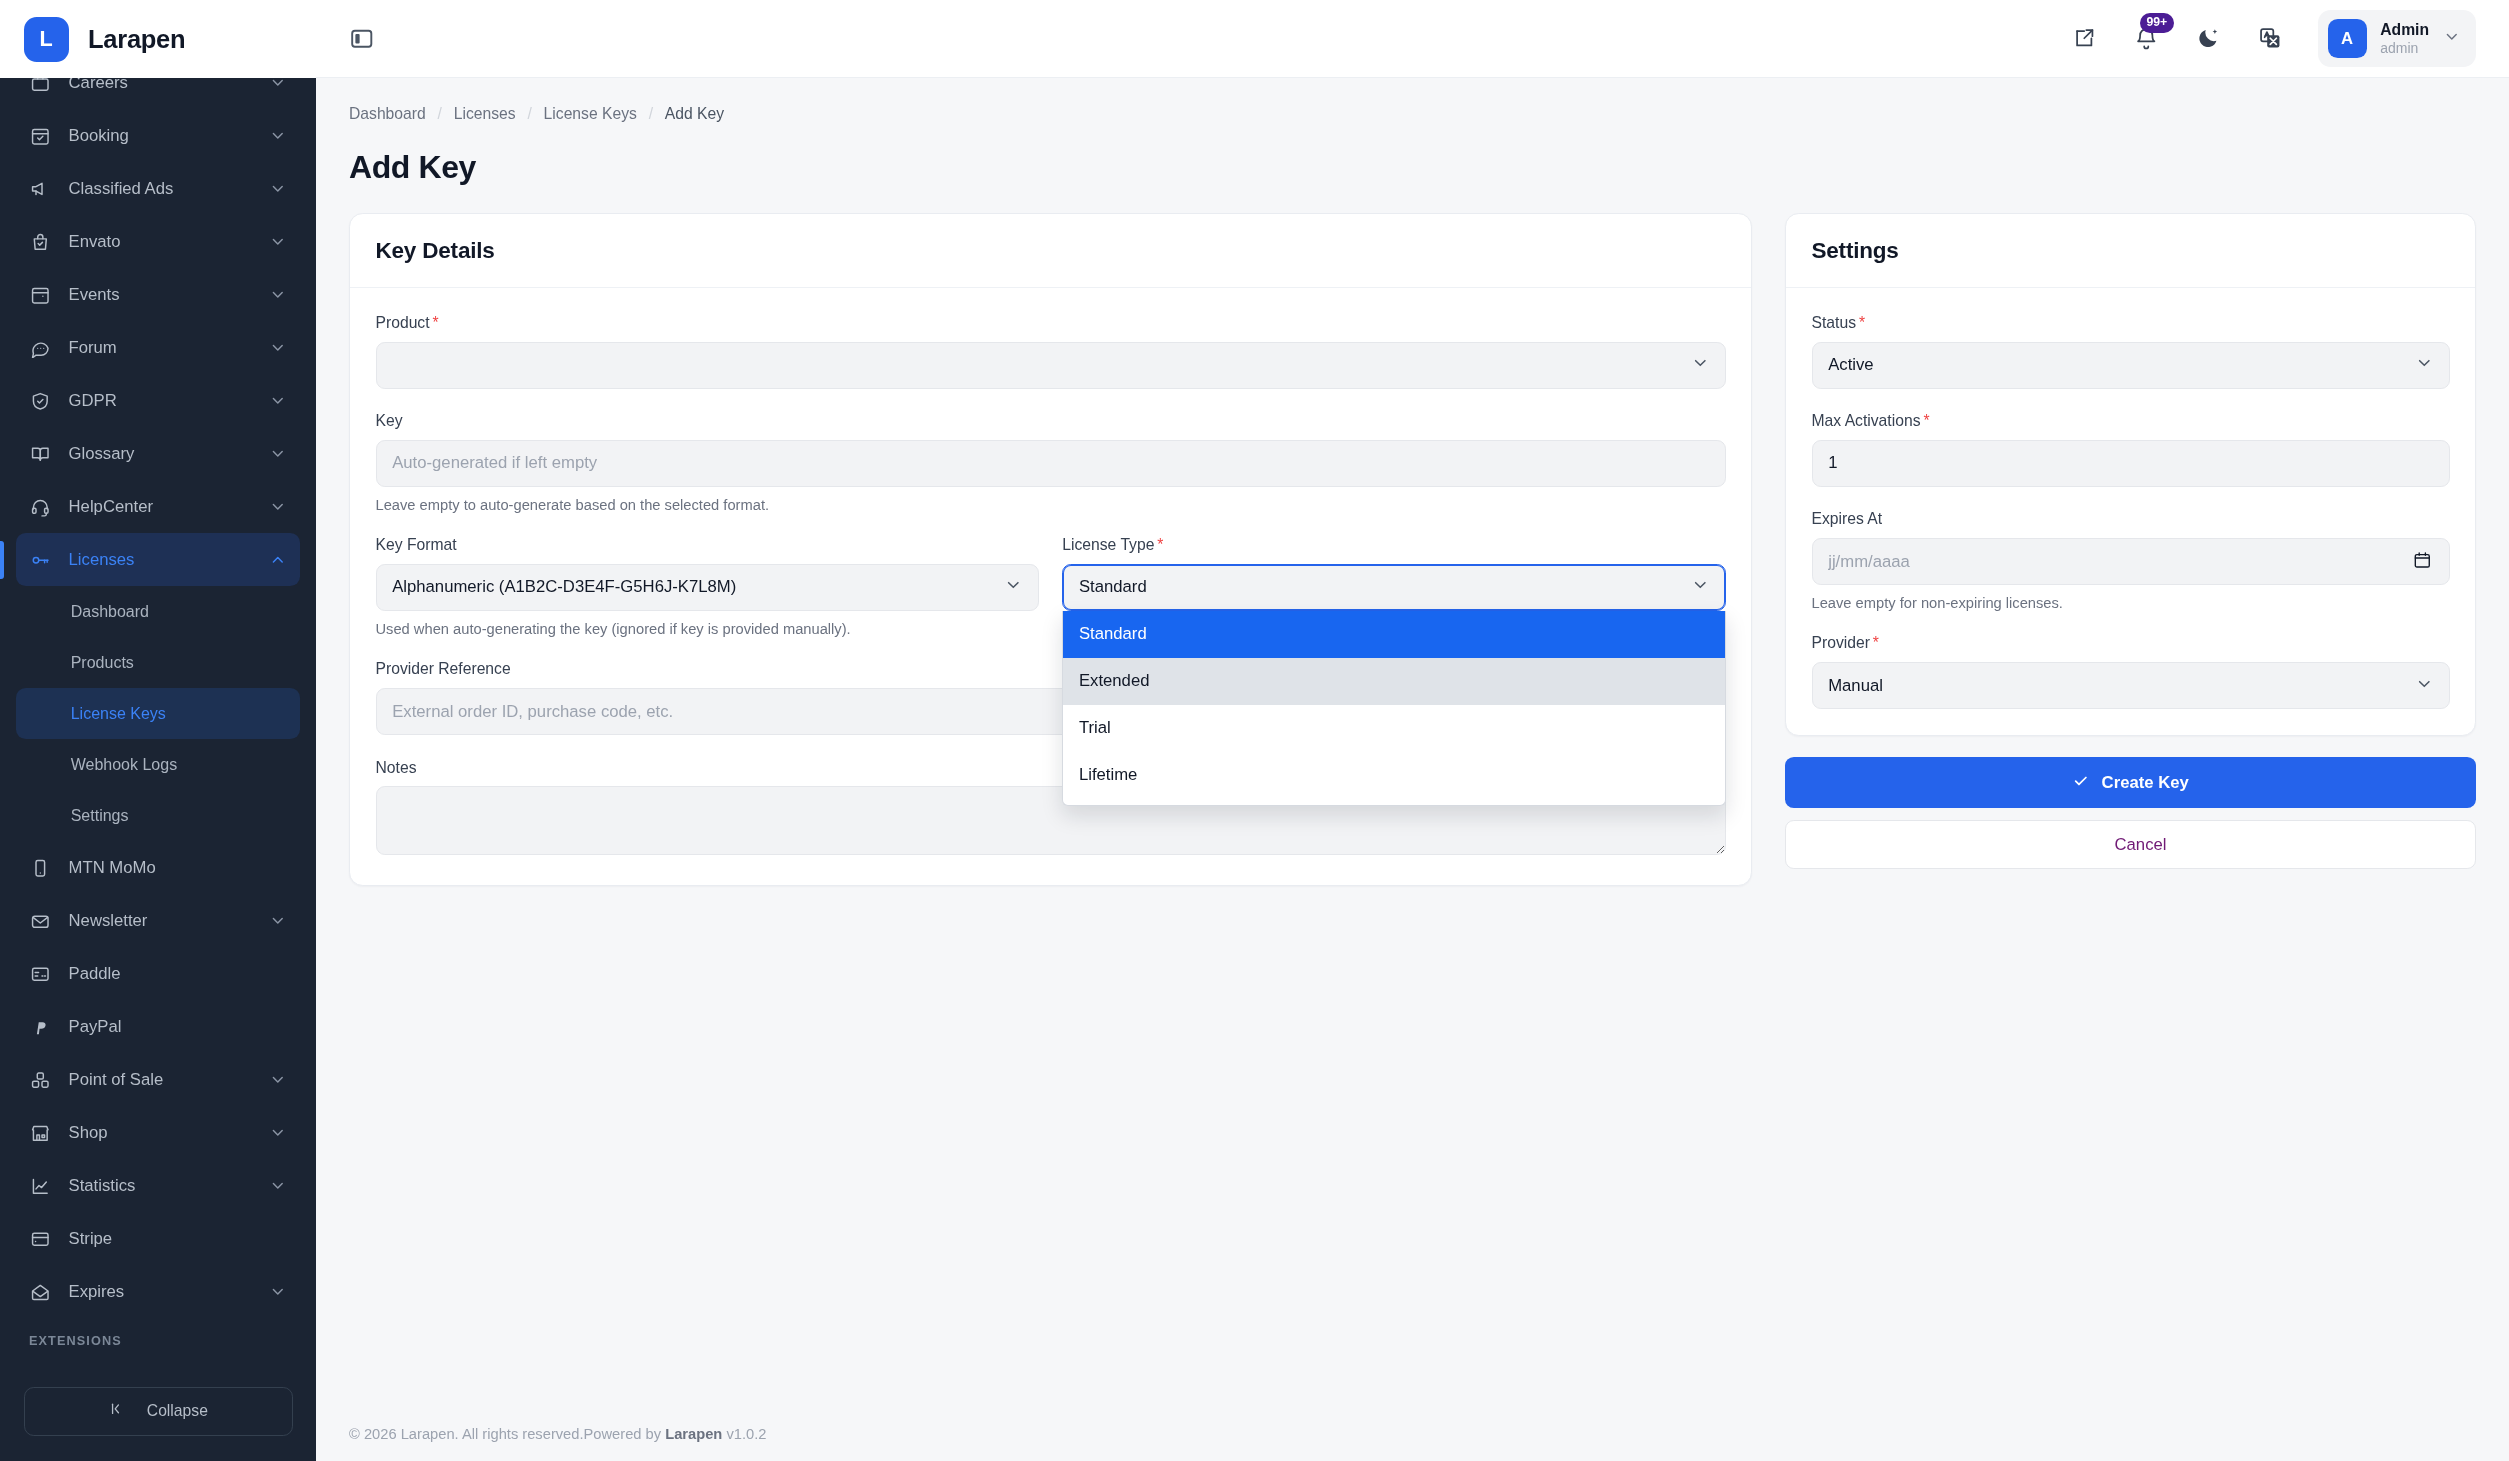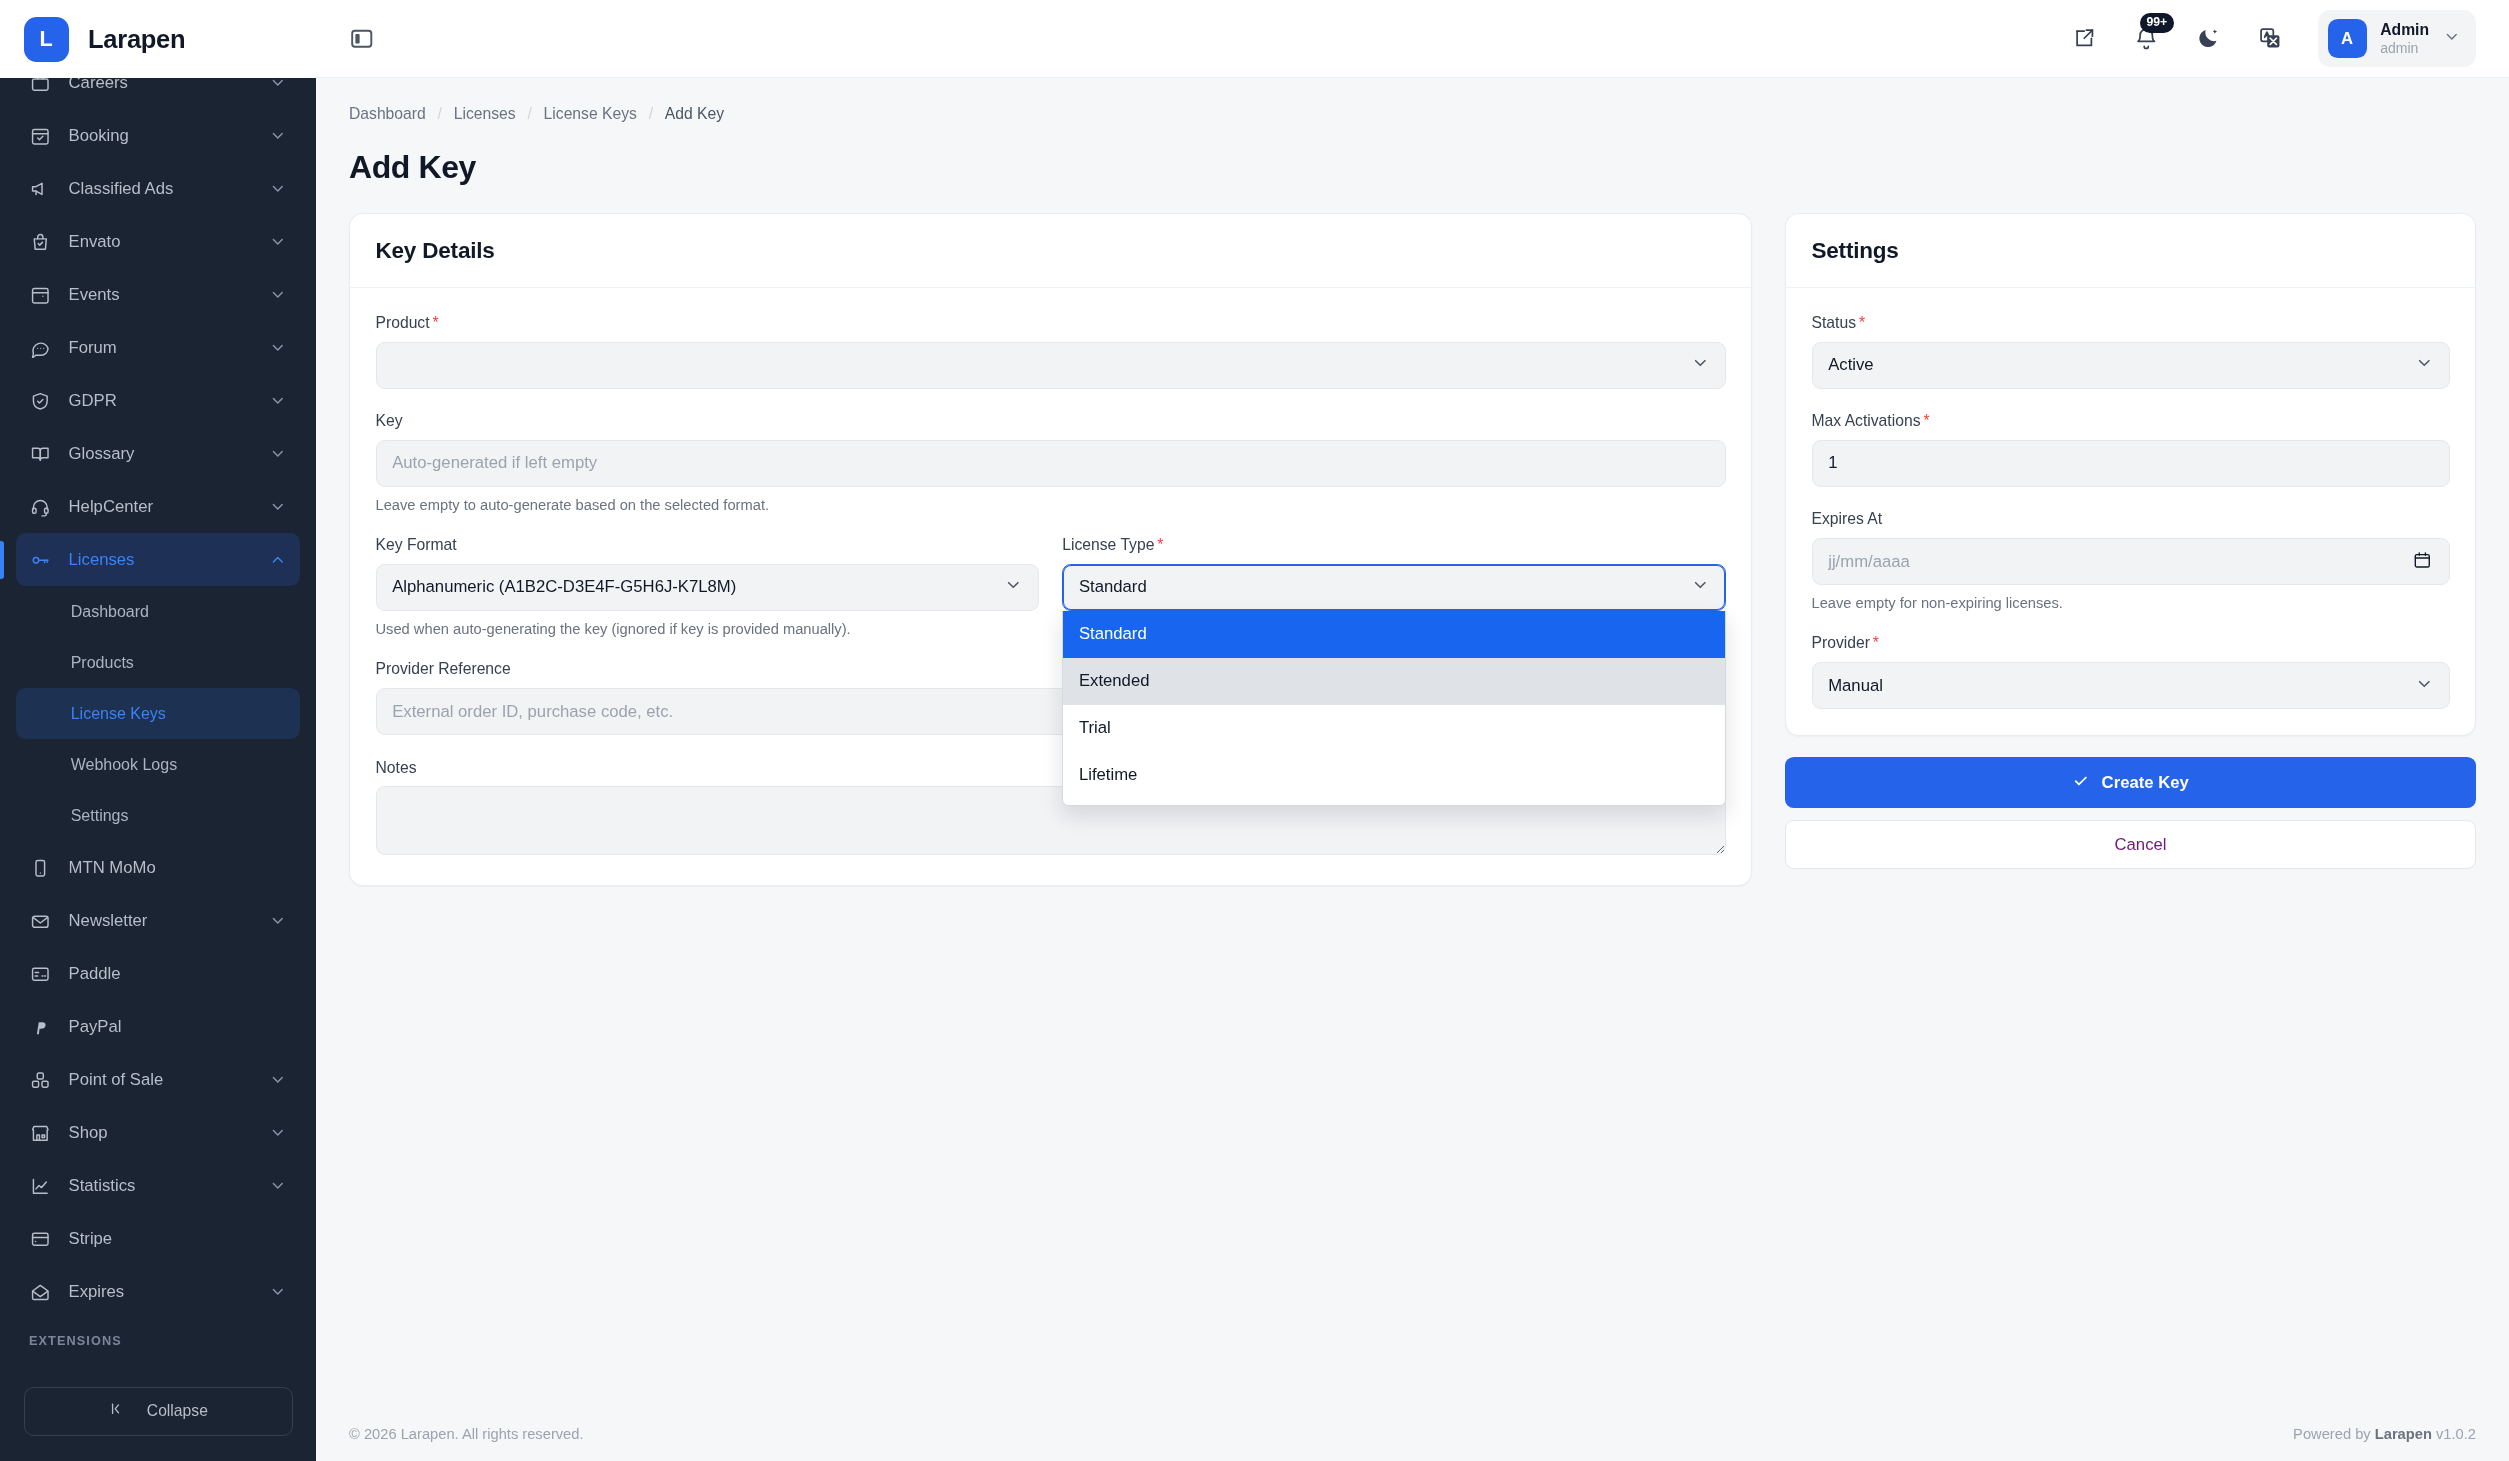--- a/index.html
+++ b/index.html
@@ -90,21 +90,21 @@
     padding: 0 33px 0 29px;
     border-bottom: 1px solid #eceff3;
   }
   .panel-toggle { width:33px; height:33px; display:flex; align-items:center; justify-content:center; cursor:pointer; }
   .panel-toggle svg { width:25.5px; height:25.5px; stroke:#4b5563; fill:none; stroke-width:1.8; }
   .top-right { display:flex; align-items:center; gap: 33px; }
   .top-icon { position:relative; width:29px; height:29px; display:flex; align-items:center; justify-content:center; cursor:pointer; }
   .top-icon svg { width:24.5px; height:24.5px; stroke:#374151; fill:none; stroke-width:1.7; stroke-linecap:round; stroke-linejoin:round; }
   .badge {
     position:absolute; top:-10.8px; left: 7.8px;
-    background:#0f172a; color:#fff; font-size: 12.3px; font-weight:700;
+    background:#4c1d95; color:#fff; font-size: 12.3px; font-weight:700;
     border-radius: 11.8px; padding: 2px 6.9px; line-height: 1.25;
   }
   .user-chip {
     display:flex; align-items:center; gap: 13.7px;
     background:#f3f4f6; border-radius: 12.7px;
     padding: 8.8px 15.7px 8.8px 9.8px; cursor:pointer;
   }
   .avatar {
     width:39px; height:39px; border-radius:9.8px; background:#2563eb;
     color:#fff; font-size:16.7px; font-weight:700;
@@ -193,21 +193,21 @@
   }
   .btn-primary svg { width:17.6px; height:17.6px; stroke:#fff; fill:none; stroke-width:2.4; stroke-linecap:round; stroke-linejoin:round; }
   .btn-ghost {
     width:100%; height: 49px; margin-top: 11.8px;
     background:#fff; color:#701a75; border:1px solid #e5e7eb; border-radius: 8.8px;
     font-size: 16.7px; font-family:inherit; cursor:pointer;padding-left:20px;
   }
 
   .footer {
     height: 55px; flex:0 0 55px;
-    display:flex; align-items:center; justify-content:space-between;
+    display:flex; align-items:center; justify-content:flex-start;
     padding: 0 33px; font-size:14.7px; color:#9ca3af;
     background:#f6f7f9;
   }
   .footer b { color:#6b7280; font-weight:700; }
 </style>
 </head>
 <body>
 
 <div class="app">
 

